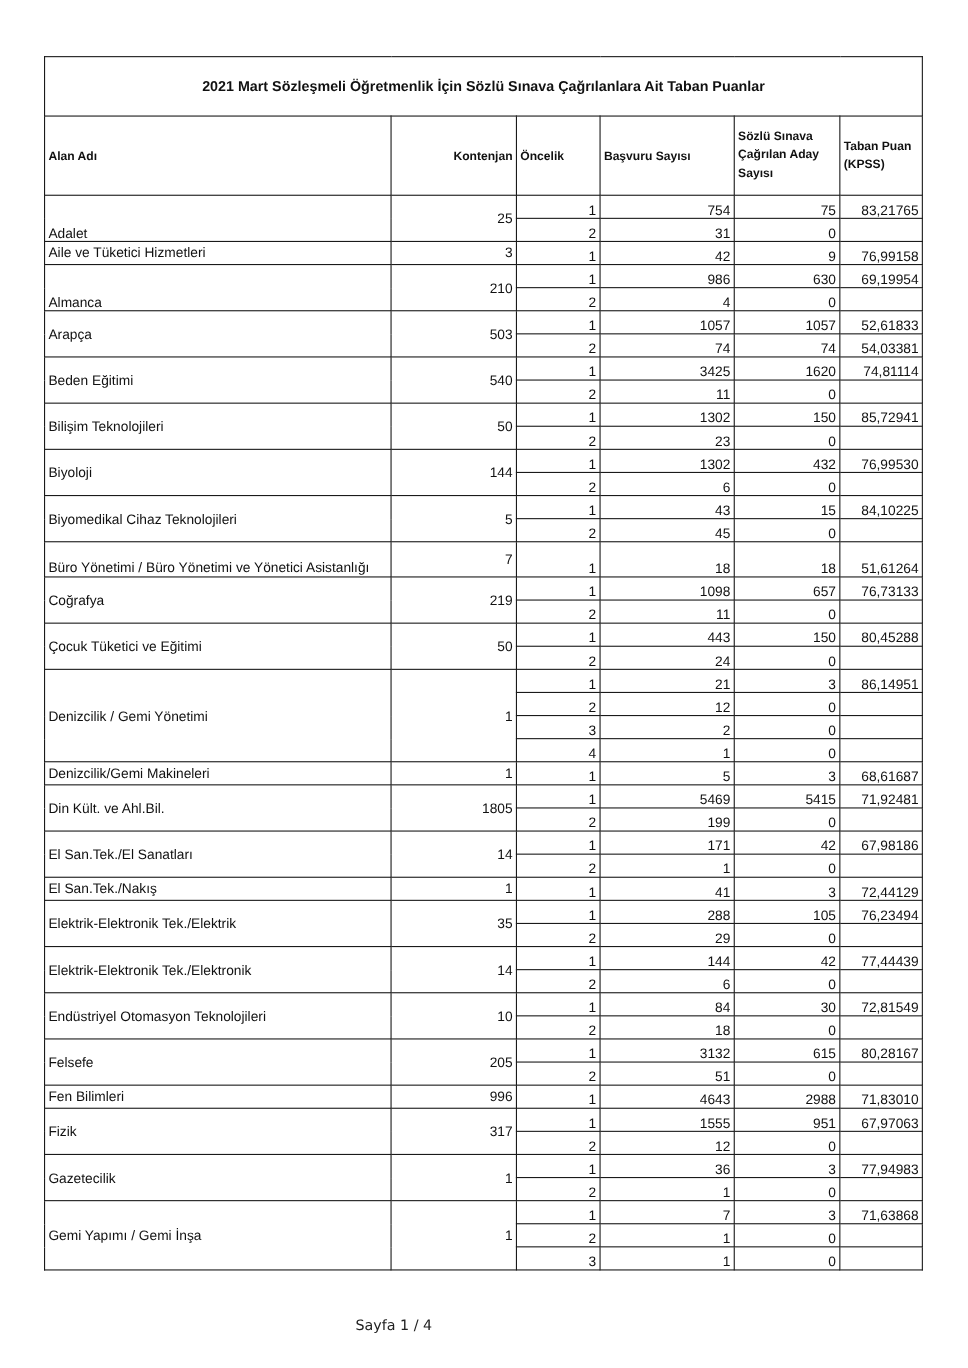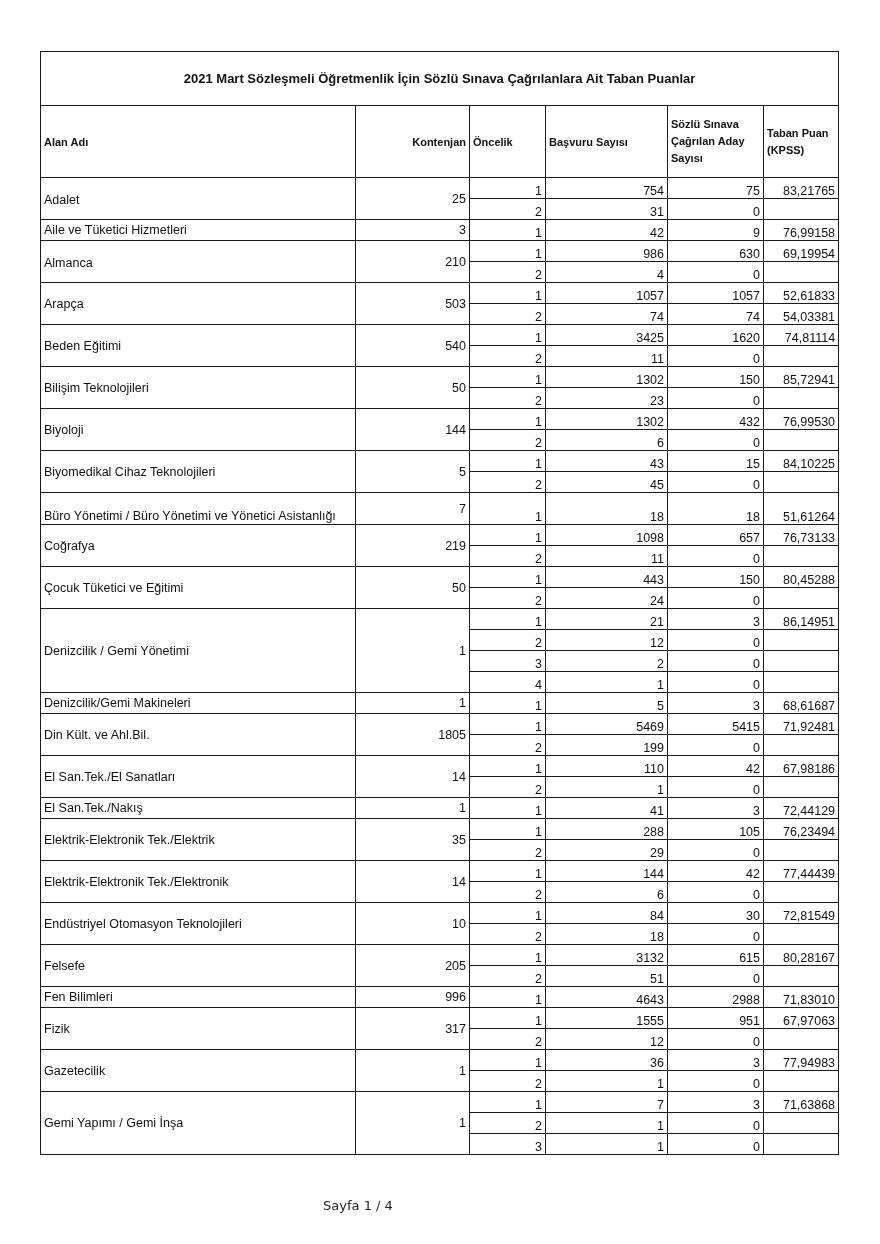--- a/index.html
+++ b/index.html
@@ -7,21 +7,21 @@
   .sheet { position: absolute; left: 40px; top: 51px; width: 798px; }
   table { border-collapse: collapse; width: 798px; table-layout: fixed; border-radius: 9px; }
   td, th { border: 1.5px solid #1a1a1a; padding: 0 3px; font-size: 12.5px; line-height: 14px; }
   .title-cell { height: 53px; text-align: center; font-weight: bold; font-size: 13px; }
   th { font-weight: bold; font-size: 11px; text-align: left; height: 71px; vertical-align: middle; }
   th.r { text-align: right; }
   th.ml { line-height: 17px; padding-left: 3px; }
   td { height: 20px; }
   td.num { text-align: right; vertical-align: bottom; padding-right: 3px; }
   td.name { vertical-align: middle; }
-  td.name.bottom { vertical-align: bottom; padding-bottom: 12px; }
+  td.name.bottom { vertical-align: bottom; padding-bottom: 0; }
   td.kont { text-align: right; vertical-align: middle; }
   td.tall { height: 31px; }
   td.name.wrap { line-height: 15px; vertical-align: bottom; }
   .footer { position: absolute; left: 0; width: 716px; top: 1198px; text-align: center; font-size: 13px; font-family: "DejaVu Sans", sans-serif; color: #222; }
 </style>
 </head>
 <body>
 
 <div class="sheet">
   <table>
@@ -234,21 +234,21 @@
         <tr>
           <td class="num">2</td>
           <td class="num">199</td>
           <td class="num">0</td>
           <td class="num"></td>
         </tr>
         <tr>
           <td class="name" rowspan="2">El San.Tek./El Sanatları</td>
           <td class="kont" rowspan="2">14</td>
           <td class="num">1</td>
-          <td class="num">110</td>
+          <td class="num">171</td>
           <td class="num">42</td>
           <td class="num">67,98186</td>
         </tr>
         <tr>
           <td class="num">2</td>
           <td class="num">1</td>
           <td class="num">0</td>
           <td class="num"></td>
         </tr>
         <tr>

